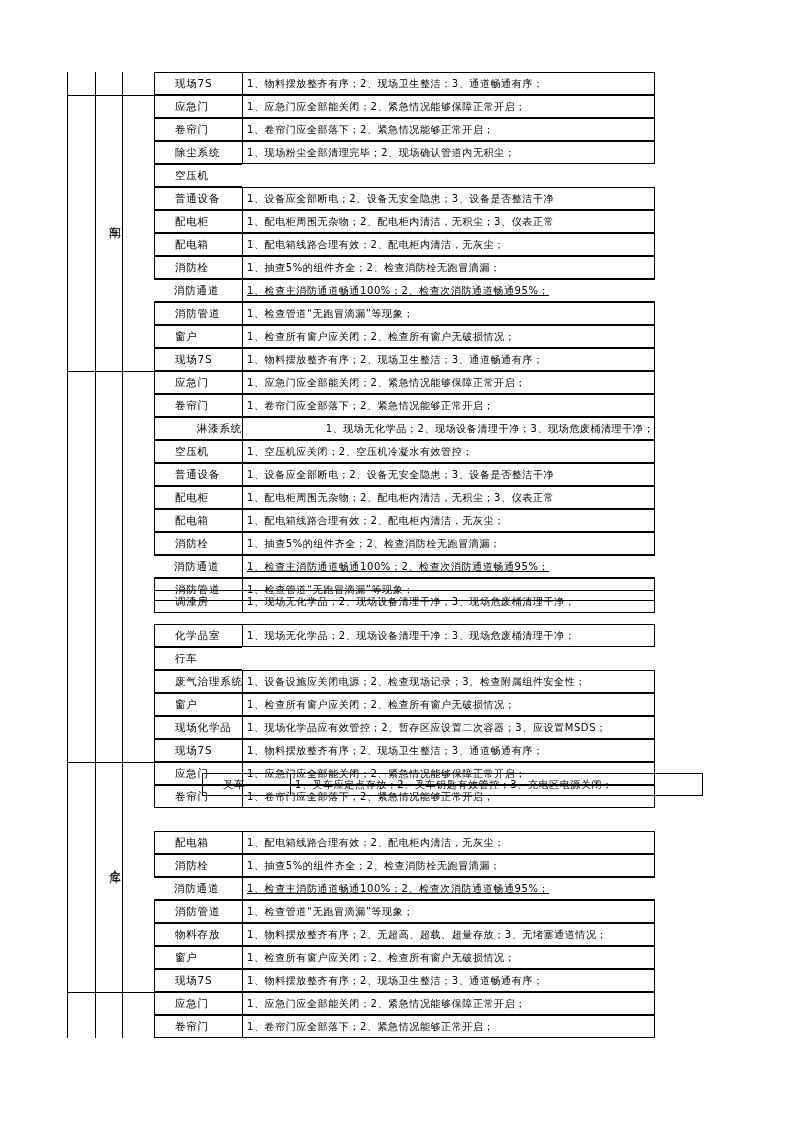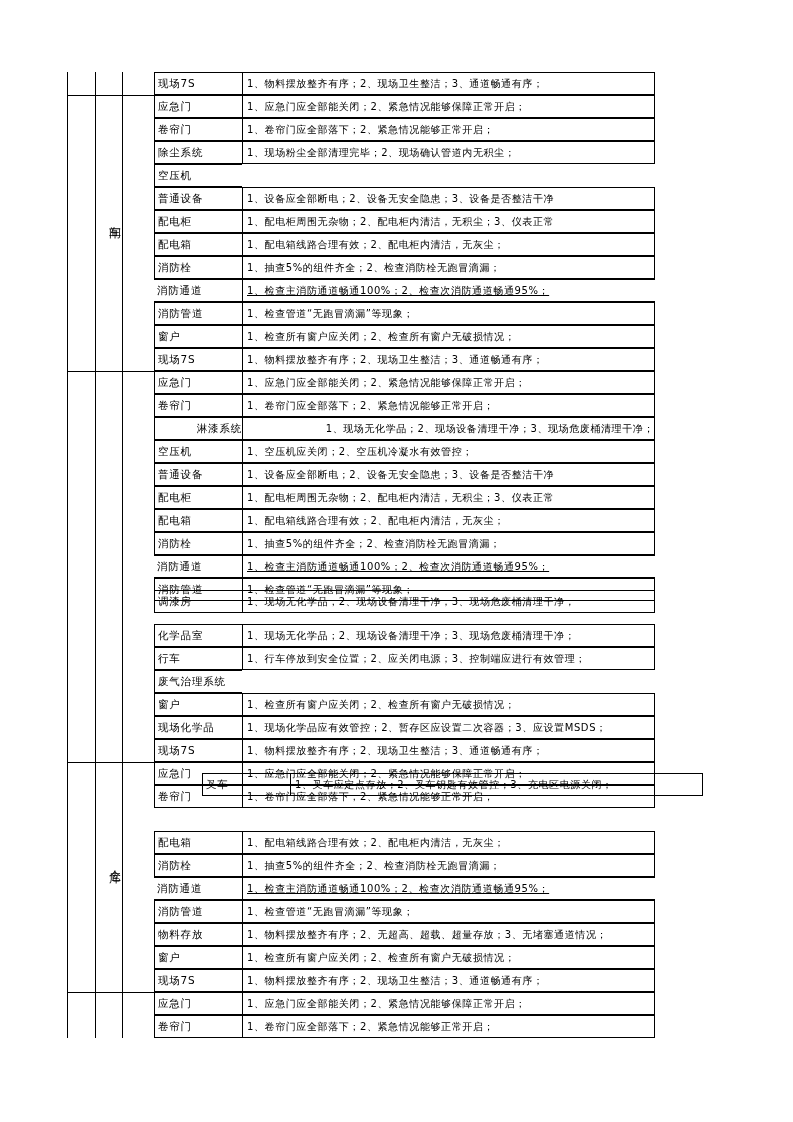--- a/index.html
+++ b/index.html
@@ -52,21 +52,21 @@
     .cell-name {
       position: absolute;
       left: 0;
       top: 0;
       width: 88px;
       height: 23px;
       box-sizing: border-box;
       border-left: 1px solid #000;
       border-top: 1px solid #000;
       border-bottom: 1px solid #000;
-      padding-left: 3px;
+      padding-left: 20px;
       font-size: 10.5px;
       line-height: 21px;
       white-space: nowrap;
       overflow: visible;
       letter-spacing: 0.8px;
     }
     .cell-desc {
       position: absolute;
       left: 88px;
       top: 0;
@@ -188,24 +188,24 @@
       <div class="row" style="top: 590px;">
         <div class="cell-name">调漆房</div>
         <div class="cell-desc">1、现场无化学品；2、现场设备清理干净；3、现场危废桶清理干净；</div>
       </div>
       <div class="row" style="top: 624px;">
         <div class="cell-name">化学品室</div>
         <div class="cell-desc">1、现场无化学品；2、现场设备清理干净；3、现场危废桶清理干净；</div>
       </div>
       <div class="row" style="top: 647px;">
         <div class="cell-name">行车</div>
-        <div class="cell-desc">1、行车停放到安全位置；2、应关闭电源；3、控制端应进行有效管理；</div>
       </div>
       <div class="row" style="top: 670px;">
         <div class="cell-name">废气治理系统</div>
+        <div class="cell-desc">1、设备设施应关闭电源；2、检查现场记录；3、检查附属组件安全性；</div>
       </div>
       <div class="row" style="top: 693px;">
         <div class="cell-name">窗户</div>
         <div class="cell-desc">1、检查所有窗户应关闭；2、检查所有窗户无破损情况；</div>
       </div>
       <div class="row" style="top: 716px;">
         <div class="cell-name">现场化学品</div>
         <div class="cell-desc">1、现场化学品应有效管控；2、暂存区应设置二次容器；3、应设置MSDS；</div>
       </div>
       <div class="row" style="top: 739px;">

